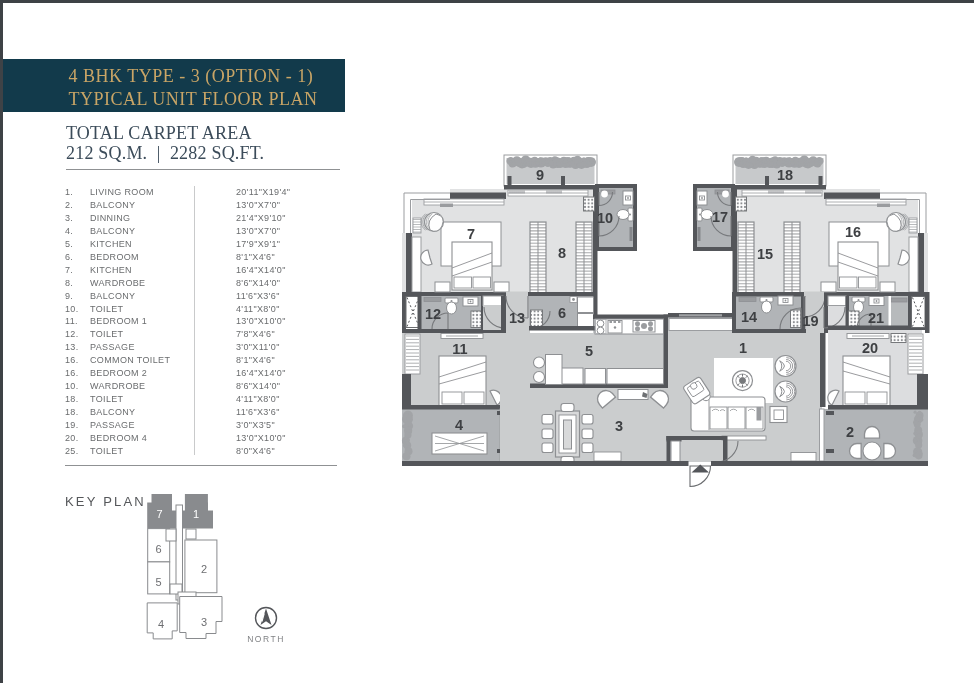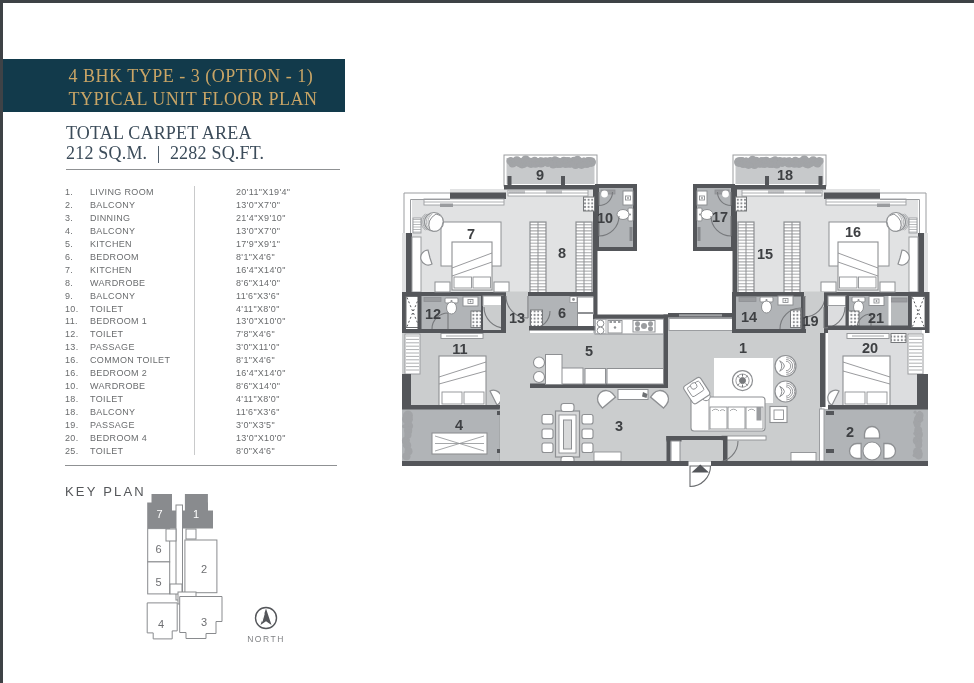--- a/index.html
+++ b/index.html
@@ -15,21 +15,21 @@
 .carpet{position:absolute;left:66px;top:123px;font-family:"Liberation Serif",serif;
 color:#3c4c5a;font-size:18px;line-height:20px;letter-spacing:0.2px;white-space:nowrap;}
 .rule1{position:absolute;left:66px;top:169px;width:274px;height:1.4px;background:#8f9193;}
 .rule2{position:absolute;left:65px;top:464.5px;width:272px;height:1.2px;background:#8f9193;}
 .ldiv{position:absolute;left:194px;top:186px;width:1px;height:269px;background:#c9cacb;}
 .lr{position:absolute;left:0;height:12.9px;line-height:12.9px;font-size:9px;
 color:#6a6c6e;letter-spacing:0.35px;white-space:nowrap;}
 .ln{position:absolute;left:65px;}
 .lm{position:absolute;left:90px;}
 .ld{position:absolute;left:236px;}
-.keyplan{position:absolute;left:65px;top:484px;font-size:13px;color:#55575a;letter-spacing:2.2px;}
+.keyplan{position:absolute;left:65px;top:494px;font-size:13px;color:#55575a;letter-spacing:2.2px;}
 </style>
 </head>
 <body>
 <div class="page">
 
 <div class="frame-top"></div>
 
 <div class="frame-left"></div>
 
 <div class="titlebox">

